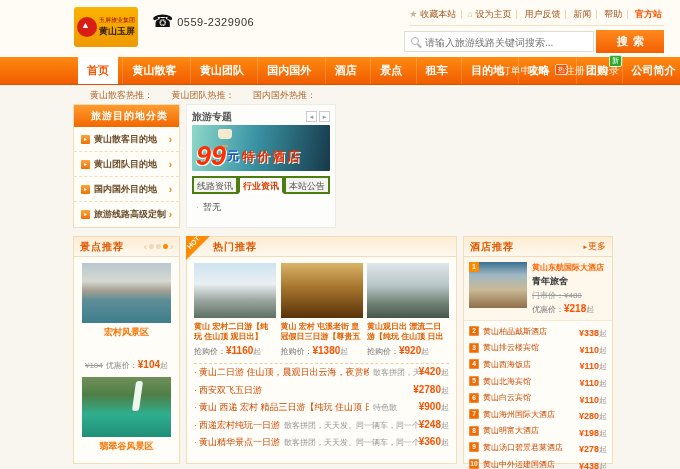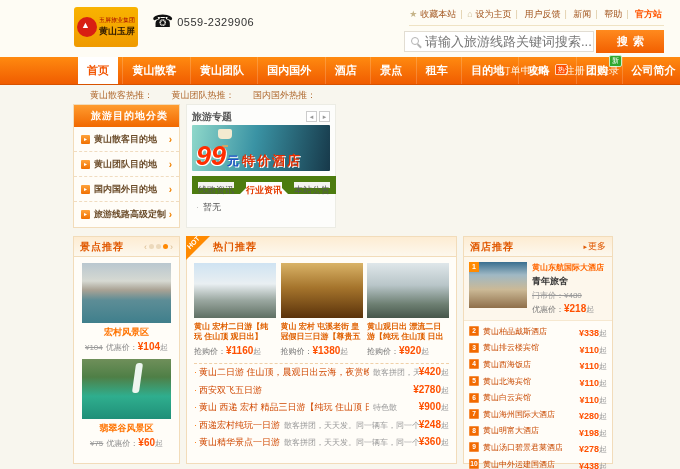--- a/index.html
+++ b/index.html
@@ -23,21 +23,21 @@
   .toplinks{position:absolute;right:16px;top:8px;font-size:9px;color:#a2551e;
             padding-bottom:4px;border-bottom:1px solid #efe3c4;white-space:nowrap}
   .toplinks a{color:#a2551e;margin:0 2px}
   .toplinks a.hl{color:#ff5500;font-weight:bold}
   .tsep{color:#ddc9a2;margin:0 2px}
   .ticon{color:#c5b387;font-size:9px;margin-right:1px}
 
   .searchbar{position:absolute;right:16px;top:30px;display:flex;align-items:center}
   .search-box{position:relative;width:190px;height:21px;background:#fff;border:1px solid #e2ddd2}
   .search-box input{width:100%;height:100%;border:none;outline:none;background:transparent;
-                    padding-left:20px;font-size:13px;color:#777;font-family:inherit}
+                    padding-left:20px;font-size:10px;color:#777;font-family:inherit}
   .mag{position:absolute;left:6px;top:5px;width:8px;height:8px;border:1.5px solid #b3b3b3;border-radius:50%}
   .mag:after{content:"";position:absolute;width:5px;height:1.5px;background:#b3b3b3;
              transform:rotate(45deg);right:-4px;bottom:-2px}
   .search-btn{width:68px;height:23px;margin-left:2px;border:none;cursor:pointer;
               background:linear-gradient(#ff8a1e,#f25f00);color:#fff;font-weight:bold;
               font-size:11px;letter-spacing:5px;padding-left:6px;font-family:inherit}
 
   
   .nav{position:absolute;top:57px;left:0;width:680px;height:27px;
        background:linear-gradient(#ff8a10,#f05c00);box-shadow:0 1px 0 #d85200}
@@ -106,29 +106,29 @@
   
   .topics{width:150px;height:124px;background:#fdfdfb;border:1px solid #ececE4;padding:3px 5px}
   .topics-head{height:17px;display:flex;align-items:center;font-size:10px;font-weight:bold;color:#555}
   .tarrows{margin-left:auto;display:flex;gap:2px}
   .tarrow{width:11px;height:11px;border:1px solid #ccc;background:#fff;font-size:7px;line-height:10px;
           text-align:center;color:#999;cursor:pointer}
   .banner{height:46px;position:relative;cursor:pointer;overflow:hidden;border-radius:1px;
           background:linear-gradient(100deg,#8fd8ca 0%,#3a93a4 45%,#17394a 100%)}
   .banner-lamp{position:absolute;left:26px;top:4px;width:14px;height:10px;background:#f3ead0;
                border-radius:2px 2px 4px 4px;box-shadow:0 12px 0 -4px #caa86a}
-  .banner-text{position:absolute;left:4px;bottom:1px;display:flex;align-items:flex-end;white-space:nowrap}
+  .banner-text{position:absolute;left:4px;bottom:1px;display:flex;align-items:center;white-space:nowrap}
   .b99{font-size:27px;font-weight:bold;font-style:italic;color:#ff2d00;
        text-shadow:1px 1px 0 #fff,-1px 1px 0 #fff;line-height:27px}
   .byuan{font-size:12px;font-weight:bold;color:#1d50c8;text-shadow:1px 1px 0 #fff;margin-left:1px}
   .brest{font-size:13px;font-weight:bold;color:#e42d00;letter-spacing:2px;margin-left:3px;
          text-shadow:1px 1px 0 #fff}
   .ttabs{display:flex;height:18px;margin-top:5px}
   .ttab{flex:1;text-align:center;line-height:17px;font-size:9px;color:#555;background:#f4f4f0;
-        border:6px solid #4d7c0f;cursor:pointer;white-space:nowrap}
+        border:2px solid #4d7c0f;cursor:pointer;white-space:nowrap}
   .ttab.active{background:#fff;color:#e43c00;font-weight:bold;border-bottom-color:#fff}
   .tcontent{font-size:9px;color:#555;padding:7px 4px}
   .tdot{color:#bbb;margin-right:4px}
 
   
   .sec-head{height:20px;background:linear-gradient(#fdecd2,#fdf8ee);border-bottom:1px solid #f2dcba;
             display:flex;align-items:center;padding:0 6px}
   .sec-title{font-weight:bold;font-size:10px;color:#e05800;letter-spacing:1px}
   .pager{margin-left:auto;display:flex;align-items:center;gap:2px}
   .pg-arrow{color:#d9b98c;font-size:9px;cursor:pointer}
@@ -136,21 +136,21 @@
   .dot.on{background:#ff8800}
 
   .spots{width:120px;height:228px}
   .spot{text-align:center;padding-top:6px;cursor:pointer}
   .spot-img{width:89px;height:60px;margin:0 auto}
   .img-hongcun{background:linear-gradient(180deg,#b9c7cf 0%,#d6d9d2 30%,#a9a294 45%,#5d8d96 62%,#3f7f8c 100%)}
   .img-feicui{position:relative;background:linear-gradient(180deg,#6f8f5a 0%,#4f7f46 30%,#2fae8e 62%,#1f8f78 100%)}
   .img-feicui:after{content:"";position:absolute;left:52px;top:4px;width:7px;height:30px;background:#eef6f0;
                     transform:skewX(-8deg);border-radius:3px}
   .spot-name{font-size:9px;color:#ff7300;margin-top:3px;font-weight:bold}
-  .spot-price{font-size:8px;color:#8a8a8a;margin-top:2px}
+  .spot-price{font-size:8px;color:#8a8a8a;margin-top:20px}
   .orig{text-decoration:line-through;color:#9a9a9a;margin-right:3px}
   .sale{color:#ff5000;font-weight:bold;font-size:10px}
   .qi{color:#999;font-weight:normal;font-size:8px}
 
   .hot{width:271px;height:228px;position:relative}
   .ribbon{position:absolute;top:-1px;left:-1px;width:0;height:0;
           border-top:24px solid #ff8a00;border-right:24px solid transparent;z-index:2}
   .ribbon span{position:absolute;top:-21px;left:0;transform:rotate(-45deg);color:#fff;
                font-size:7px;font-weight:bold}
   .hot-head{padding-left:26px}

